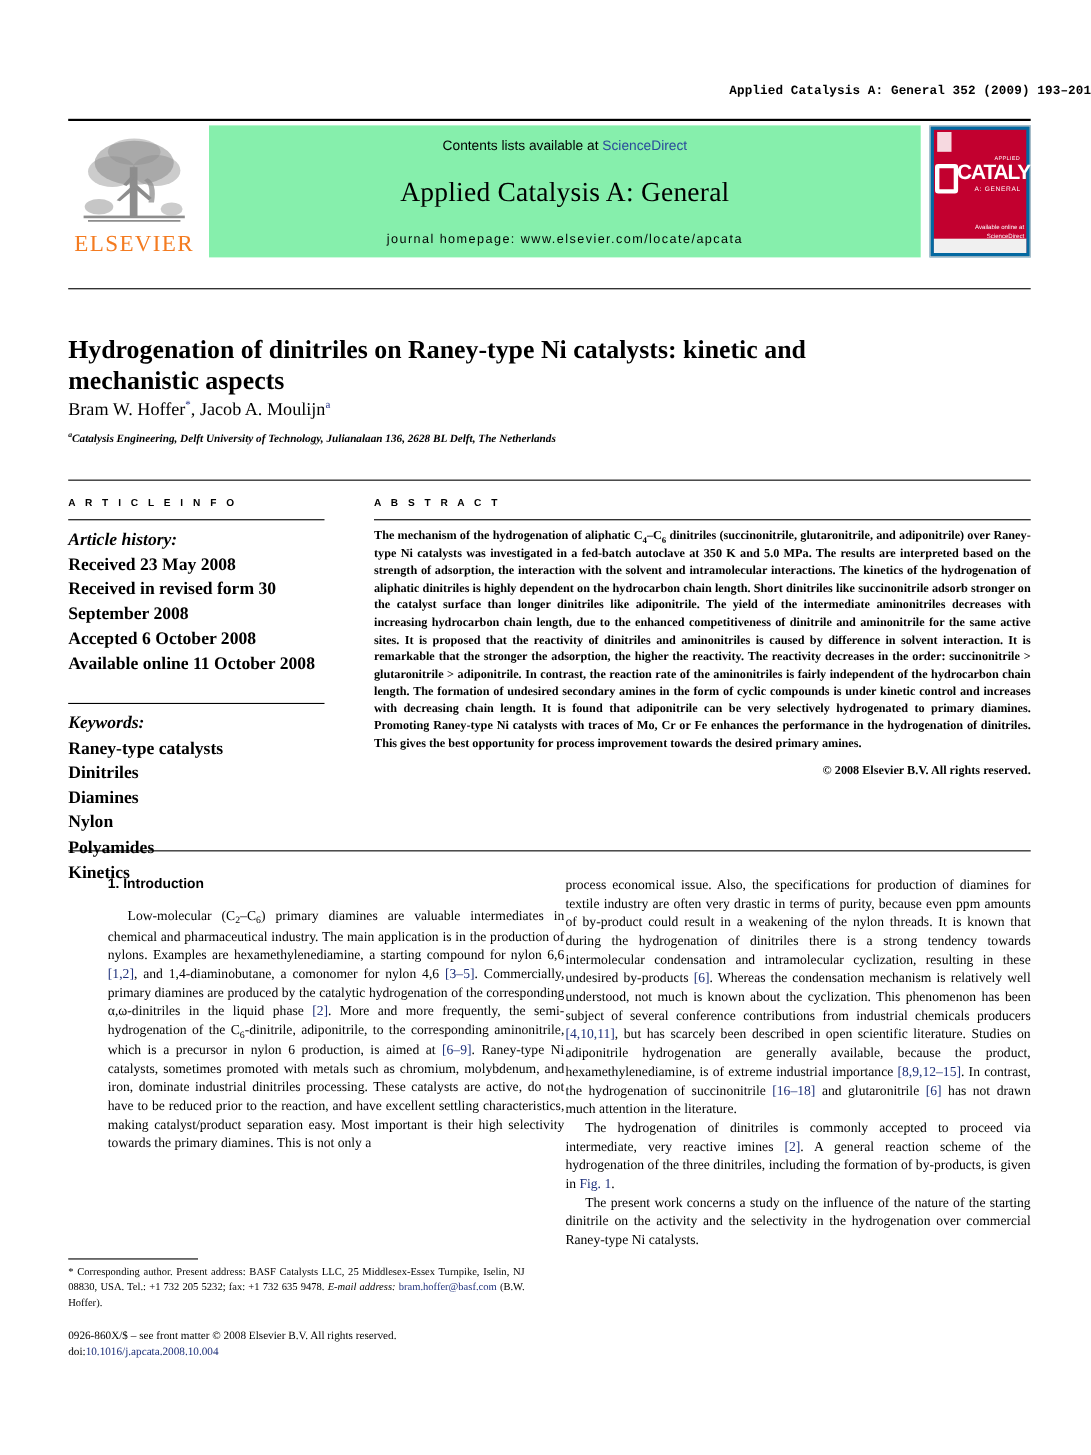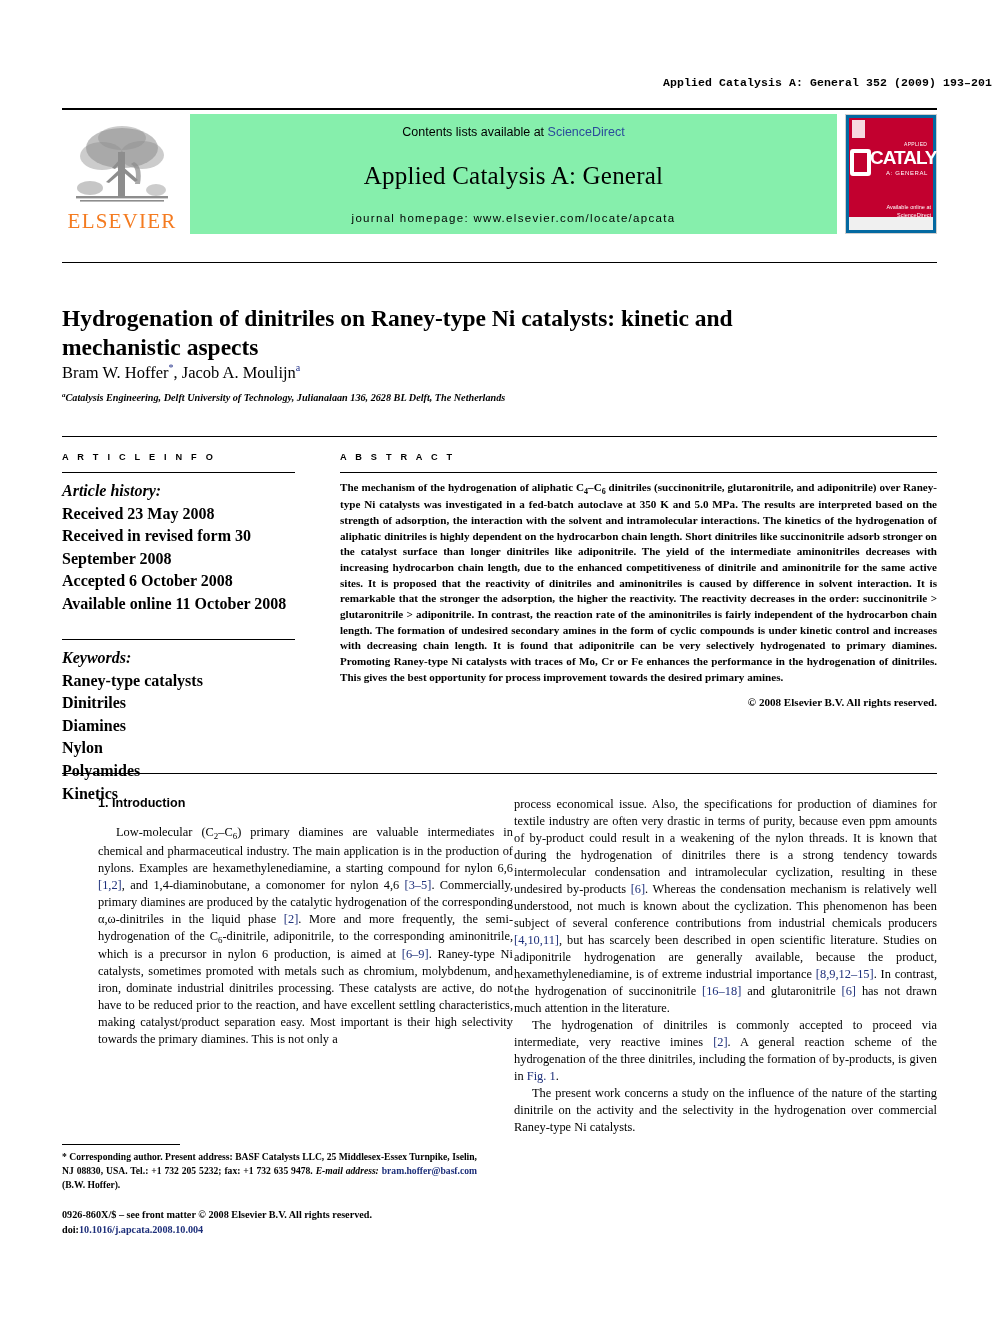--- a/index.html
+++ b/index.html
@@ -304,33 +304,33 @@
   }
   .footnote-rule {
     width: 118px;
     border-top: 1px solid #000;
     margin-bottom: 5px;
   }
   .footnote-text {
     font-size: 9.6px;
     line-height: 1.45;
     text-align: justify;
-    font-weight: bold;
+    font-weight: normal;
   }
   .footnote-text .ital { font-style: italic; }
   .email { color: #1d2f7a; }
 
   
   .footer {
     position: absolute;
     left: 62px; top: 1208px;
     width: 500px;
     font-size: 10.2px;
     line-height: 1.45;
-    font-weight: bold;
+    font-weight: normal;
   }
   .footer .doi { color: #1d2f7a; }
 </style>
 </head>
 <body>
 
 <div class="page">
 
   <div class="running-head">Applied Catalysis A: General 352 (2009) 193–201</div>
 

